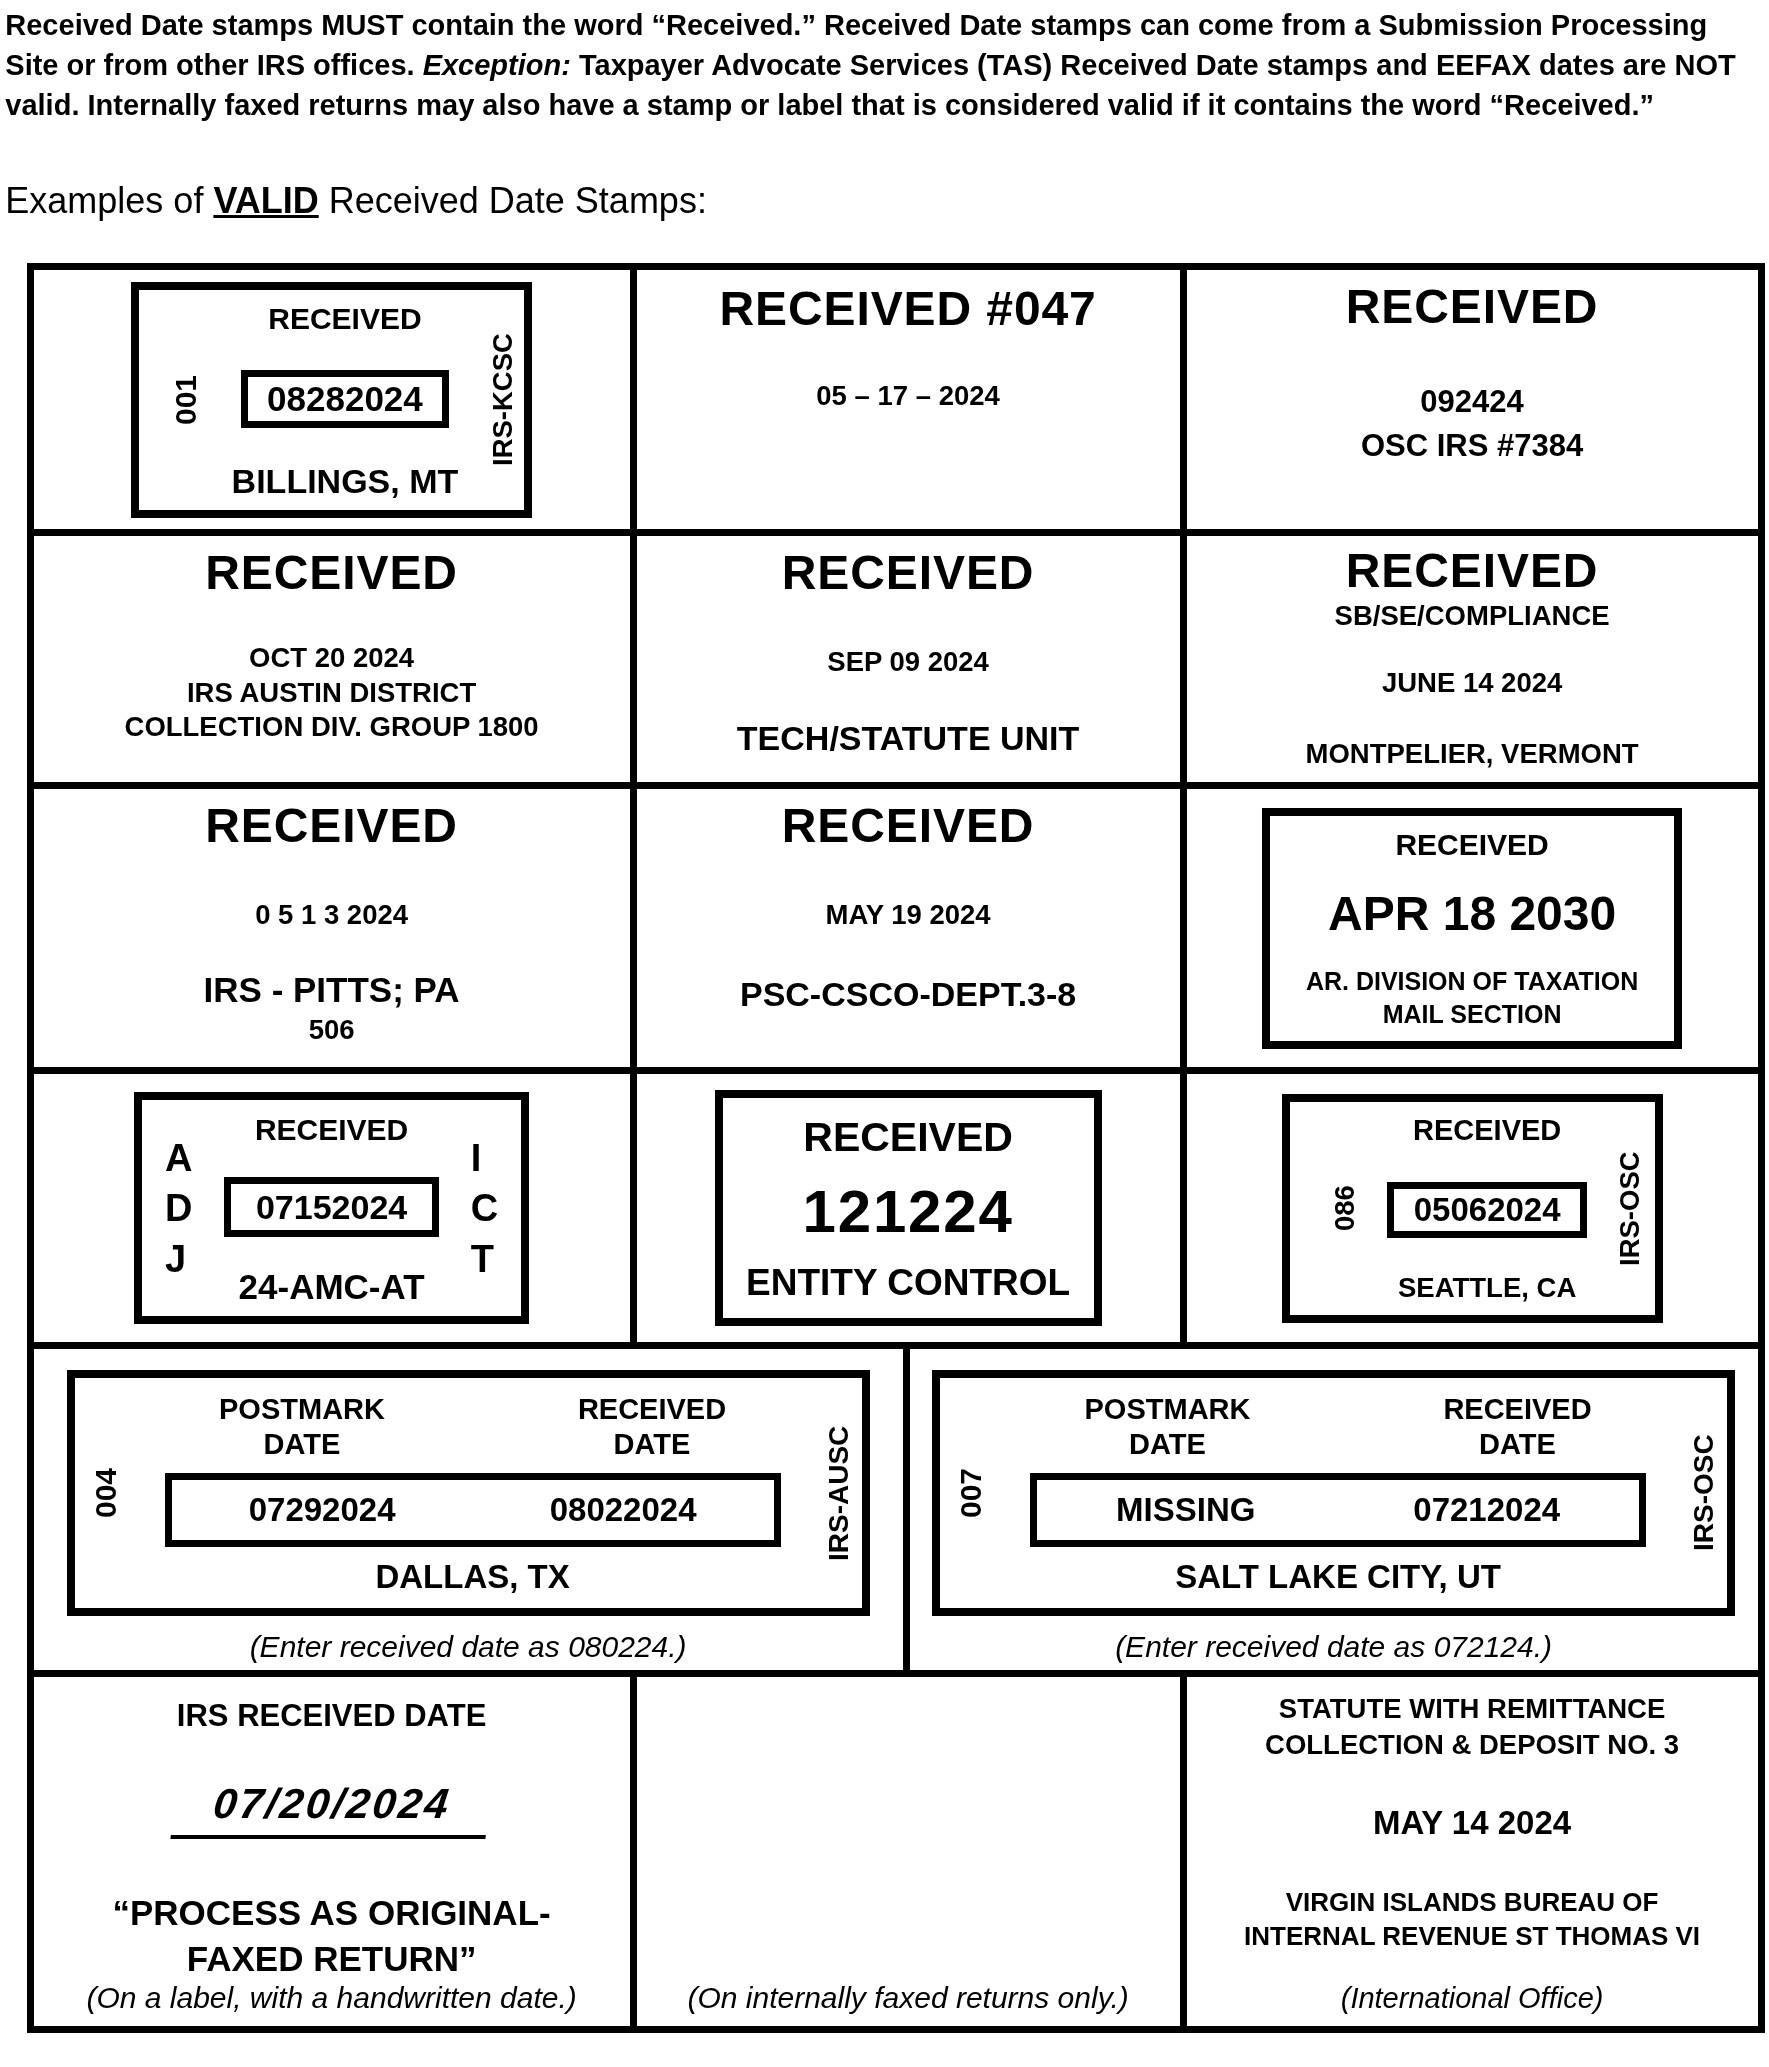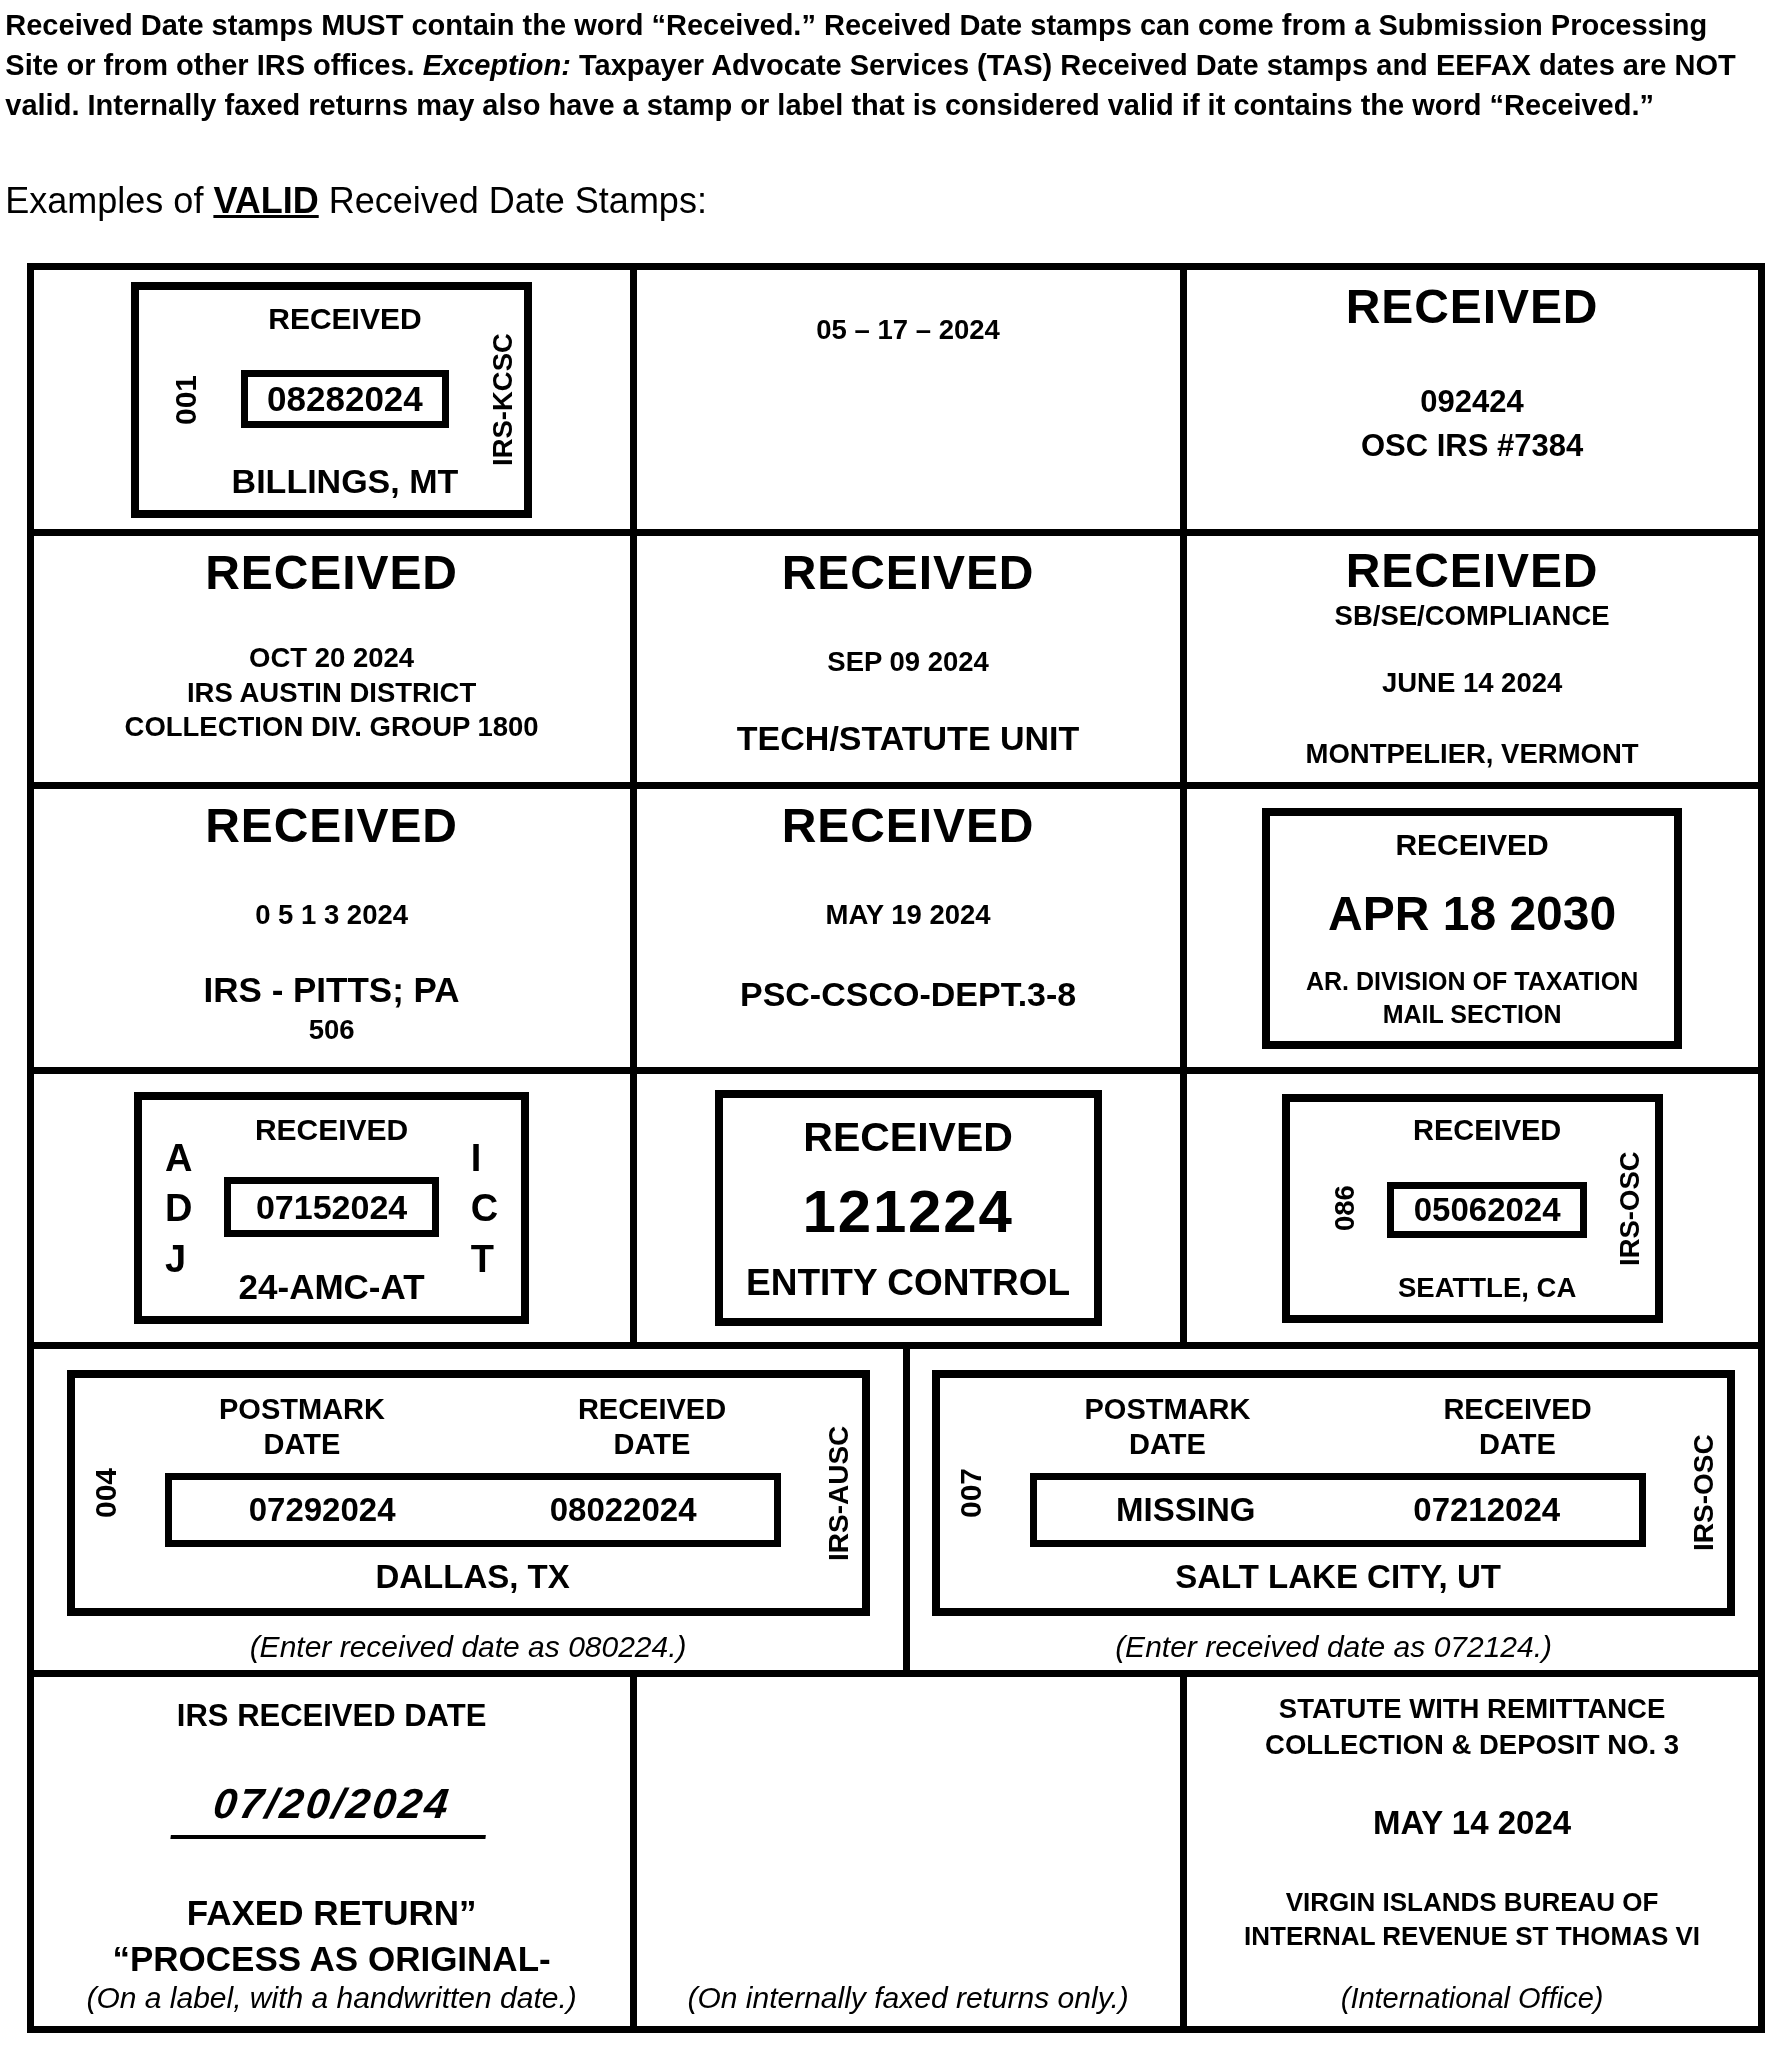--- a/index.html
+++ b/index.html
@@ -191,20 +191,21 @@
           <div class="vside v-code">001</div>
           <div class="scenter">
             <div class="s-received">RECEIVED</div>
             <div class="datebox">08282024</div>
             <div class="s-city">BILLINGS, MT</div>
           </div>
           <div class="vside v-org">IRS-KCSC</div>
         </div>
       </div>
       <div class="cell c2 boston">
+        <div class="big-received">RECEIVED #047</div>
         <div class="t-date">05 – 17 – 2024</div>
       </div>
       <div class="cell c3 osc">
         <div class="big-received">RECEIVED</div>
         <div class="lines">
           <div>092424</div>
           <div>OSC IRS #7384</div>
         </div>
       </div>
     </div>
@@ -346,22 +347,22 @@
         </div>
         <div class="caption">(Enter received date as 072124.)</div>
       </div>
     </div>
 
     <div class="row r6">
       <div class="cell c1 labelcell">
         <div class="title">IRS RECEIVED DATE</div>
         <div class="handwritten">07/20/2024</div>
         <div class="process">
+          <div>“PROCESS AS ORIGINAL-</div>
           <div>FAXED RETURN”</div>
-          <div>“PROCESS AS ORIGINAL-</div>
         </div>
         <div class="caption bottom-caption">(On a label, with a handwritten date.)</div>
       </div>
       <div class="cell c2 faxcell">
         <div class="caption bottom-caption">(On internally faxed returns only.)</div>
       </div>
       <div class="cell c3 vicell">
         <div class="toplines">
           <div>STATUTE WITH REMITTANCE</div>
           <div>COLLECTION &amp; DEPOSIT NO. 3</div>

